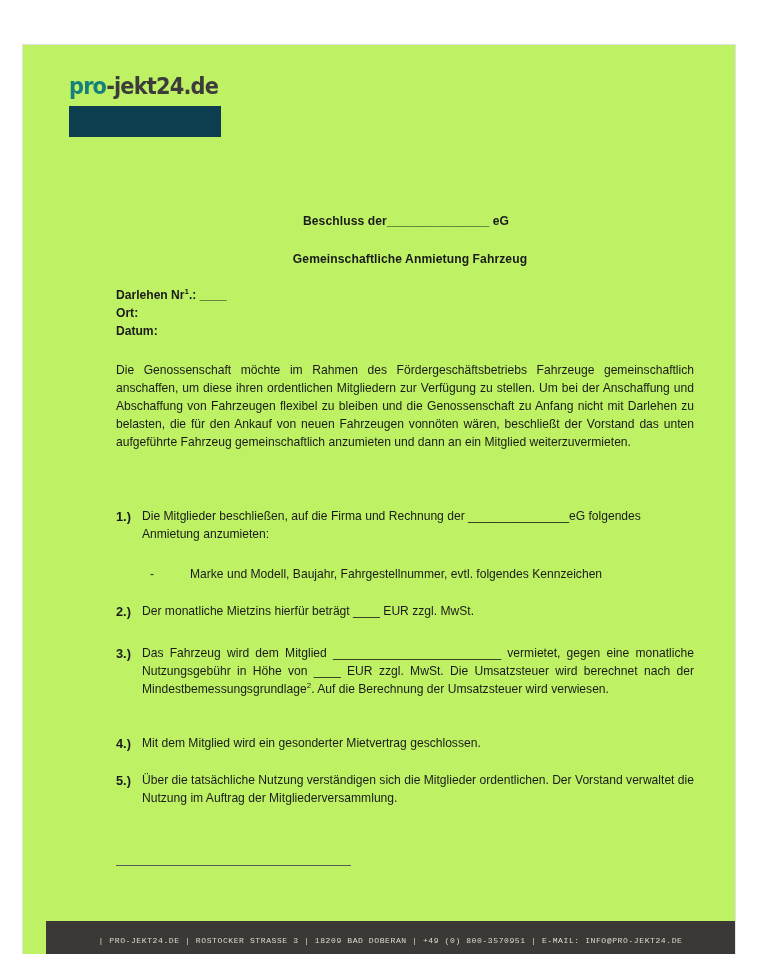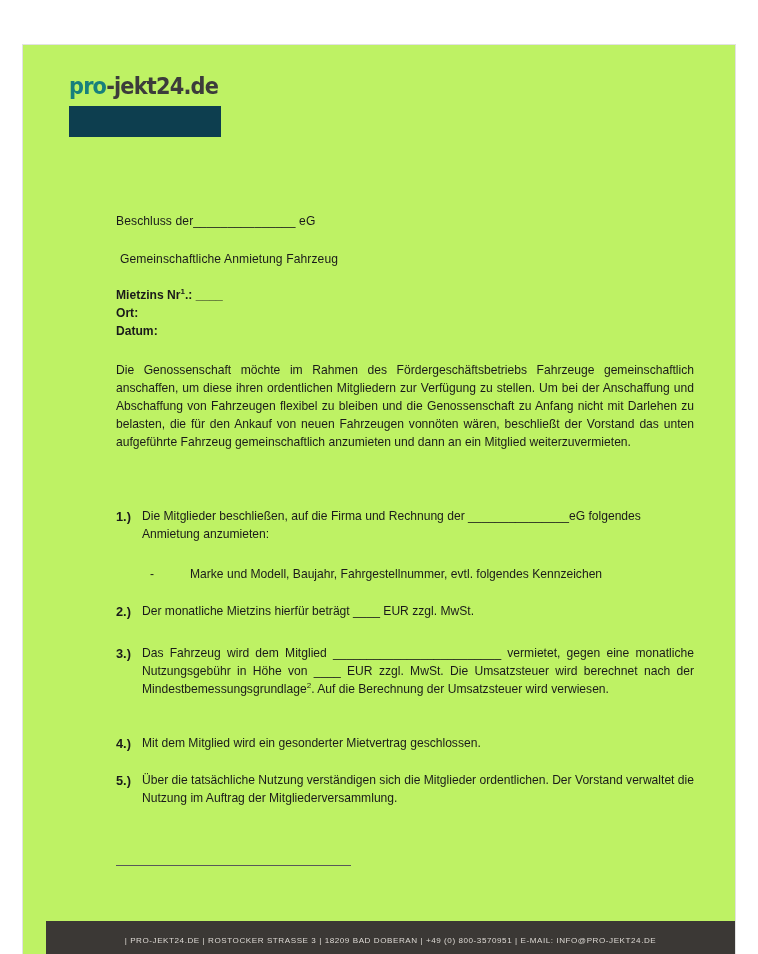--- a/index.html
+++ b/index.html
@@ -65,21 +65,22 @@
     position: absolute;
     left: 93px;
     top: 0;
     width: 580px;
     font-size: 12.1px;
     color: #1a1a1a;
     line-height: 1.47;
   }
 
   .title-line {
-    font-weight: normal;
+    text-align: center;
+    font-weight: bold;
     font-size: 12.1px;
     letter-spacing: 0.1px;
   }
   .title-1 { position: absolute; top: 168px; left: 0; width: 580px; }
   .title-2 { position: absolute; top: 206px; left: 4px; width: 580px; }
 
   .meta {
     position: absolute;
     top: 242px;
     left: 0;
@@ -171,41 +172,41 @@
   .footer-text {
     position: absolute;
     top: 15px;
     left: 0;
     width: 689px;
     text-align: center;
     color: #ddd9d4;
     font-size: 8.1px;
     letter-spacing: 0.55px;
     white-space: nowrap;
-    font-family: Liberation Sans, sans-serif;
+    font-family: Liberation Mono, monospace;
   }
 </style>
 </head>
 <body>
 
 <div class="page">
   <div class="sheet">
 
     <div class="logo-block">
       <div class="logo-text"><span class="logo-pro">pro</span><span class="logo-rest">-jekt24.de</span></div>
       <div class="logo-bar"></div>
     </div>
 
     <div class="doc">
 
       <div class="title-line title-1">Beschluss der_______________ eG</div>
       <div class="title-line title-2">Gemeinschaftliche Anmietung Fahrzeug</div>
 
       <div class="meta">
-        <div><span>Mietzins Nr</span><sup>1</sup><span>.: ____</span></div>
+        <div><span>Darlehen Nr</span><sup>1</sup><span>.: ____</span></div>
         <div>Ort:</div>
         <div>Datum:</div>
       </div>
 
       <div class="section" style="top:317px;">
         <div class="para-justified">Die Genossenschaft möchte im Rahmen des Fördergeschäftsbetriebs Fahrzeuge gemeinschaftlich anschaffen, um diese ihren ordentlichen Mitgliedern zur Verfügung zu stellen. Um bei der Anschaffung und Abschaffung von Fahrzeugen flexibel zu bleiben und die Genossenschaft zu Anfang nicht mit Darlehen zu belasten, die für den Ankauf von neuen Fahrzeugen vonnöten wären, beschließt der Vorstand das unten aufgeführte Fahrzeug gemeinschaftlich anzumieten und dann an ein Mitglied weiterzuvermieten.</div>
       </div>
 
       <div class="item" style="top:463px;">
         <div class="item-num">1.)</div>

